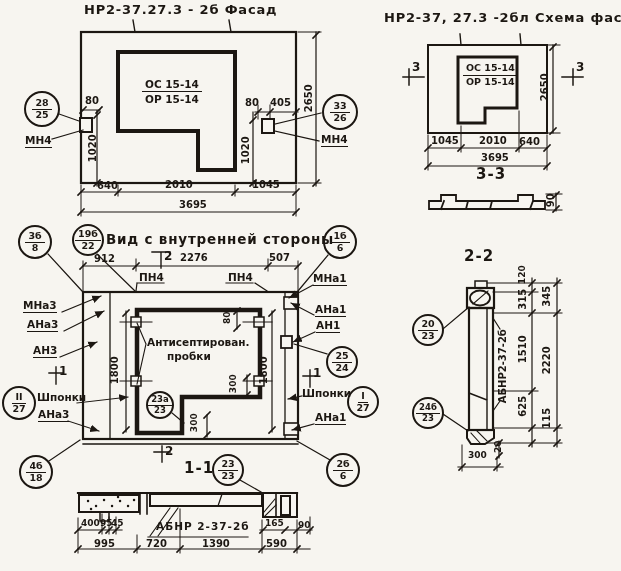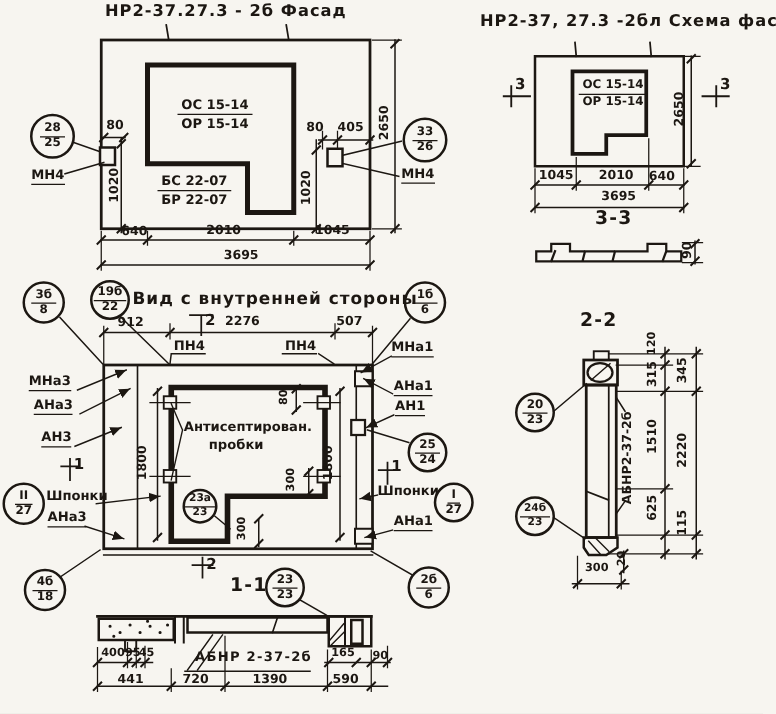--- a/index.html
+++ b/index.html
@@ -165,24 +165,20 @@
 <span class="t" style="left:156px;top:521px;font-size:10.5px;letter-spacing:1px;">АБНР 2-37-2б</span>
 <span class="t rotwide" style="left:463px;top:361px;">АБНР2-37-2б</span>
 
 <span class="t" style="left:147px;top:337px;font-size:10.5px;">Антисептирован.</span>
 <span class="t" style="left:167px;top:351px;font-size:10.5px;">пробки</span>
 
 <div class="fraction" style="left:142px;top:78px;">
   <span class="ftop">ОС 15-14</span>
   <span class="fbot">ОР 15-14</span>
 </div>
-<div class="fraction" style="left:126px;top:139px;">
-  <span class="ftop">БС 22-07</span>
-  <span class="fbot">БР 22-07</span>
-</div>
 <div class="fraction small" style="left:463px;top:63px;">
   <span class="ftop">ОС 15-14</span>
   <span class="fbot">ОР 15-14</span>
 </div>
 
 <div class="callout" style="left:24px;top:91px;width:36px;height:36px;">
   <span class="ctop">28</span>
   <span class="cbot">25</span>
 </div>
 <div class="callout" style="left:322px;top:94px;width:36px;height:36px;">
@@ -250,21 +246,21 @@
 <span class="t" style="left:519px;top:137px;">640</span>
 <span class="t" style="left:481px;top:153px;">3695</span>
 <span class="t" style="left:94px;top:254px;">912</span>
 <span class="t" style="left:180px;top:253px;">2276</span>
 <span class="t" style="left:269px;top:253px;">507</span>
 <span class="t" style="left:81px;top:519px;font-size:9px;">400</span>
 <span class="t" style="left:100px;top:519px;font-size:9px;">95</span>
 <span class="t" style="left:111px;top:519px;font-size:9px;">45</span>
 <span class="t" style="left:265px;top:519px;font-size:9px;">165</span>
 <span class="t" style="left:298px;top:521px;font-size:9px;">90</span>
-<span class="t" style="left:94px;top:539px;">441</span>
+<span class="t" style="left:94px;top:539px;">995</span>
 <span class="t" style="left:146px;top:539px;">720</span>
 <span class="t" style="left:202px;top:539px;">1390</span>
 <span class="t" style="left:266px;top:539px;">590</span>
 <span class="t" style="left:468px;top:451px;font-size:9px;">300</span>
 
 <span class="t rot" style="left:71px;top:143px;">1020</span>
 <span class="t rot" style="left:224px;top:145px;">1020</span>
 <span class="t rot" style="left:287px;top:93px;">2650</span>
 <span class="t rot" style="left:523px;top:82px;">2650</span>
 <span class="t rot" style="left:529px;top:195px;">90</span>

